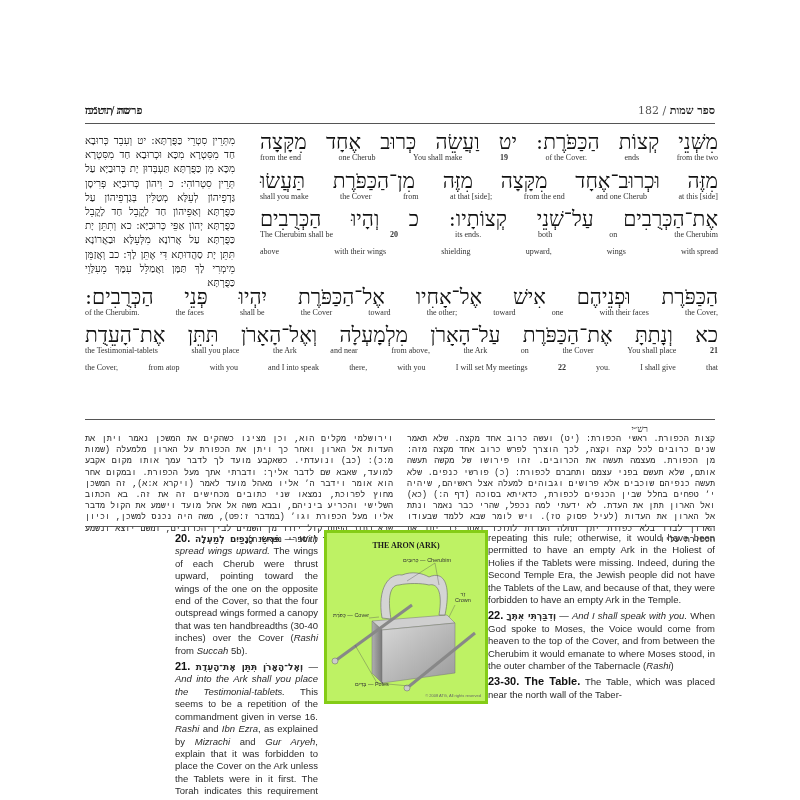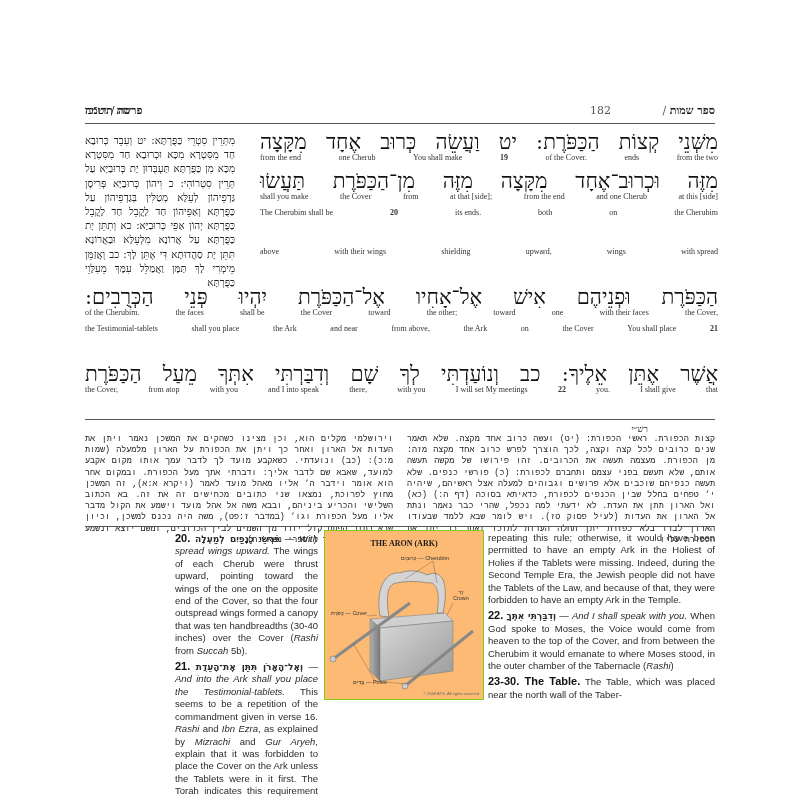--- a/index.html
+++ b/index.html
@@ -2,37 +2,37 @@
 <html><head>
 <meta charset="utf-8">
 <style>
   html,body{margin:0;padding:0;background:#ffffff;}
   body{width:800px;height:800px;position:relative;overflow:hidden;font-family:"DejaVu Serif",serif;color:#1a1a1a;}
   .page{position:absolute;left:0;top:0;width:648px;height:800px;}
   .header{position:absolute;left:85px;top:104px;width:630px;height:16px;font-size:11px;}
   .header .left{position:absolute;left:0;top:0;direction:rtl;font-weight:bold;}
   .header .center{position:absolute;left:0;right:0;top:0;text-align:left;font-weight:bold;direction:rtl;}
   .header .right{position:absolute;right:0;top:0;direction:ltr;}
-  .header .pgnum{color:#555;font-weight:normal;margin-left:48px;}
+  .header .pgnum{color:#555;font-weight:normal;}
   .rule{position:absolute;left:85px;width:630px;height:1px;background:#555;}
   .onkelos{position:absolute;left:85px;top:134px;width:150px;direction:rtl;text-align:justify;font-size:10.2px;line-height:14.2px;font-family:"DejaVu Serif",serif;color:#222;}
   .verses{position:absolute;left:240px;top:131px;width:478px;}
   .vline{position:relative;height:37px;margin-bottom:1.7px;margin-left:20px;}
   .heb{direction:rtl;text-align:justify;text-align-last:justify;font-size:21px;line-height:22px;white-space:nowrap;font-family:"DejaVu Serif",serif;color:#111;}
   .eng{display:flex;flex-direction:row-reverse;justify-content:space-between;font-size:8px;line-height:9px;color:#333;font-family:"Liberation Serif",serif;}
   .eng .g{text-align:right;white-space:pre-line;max-width:80px;}
   .eng .num{font-weight:bold;}
   .rashi-title{position:absolute;left:0;right:0;top:424px;text-align:right;font-size:9px;direction:rtl;}
   .rashi{position:absolute;top:434px;width:308px;direction:rtl;text-align:justify;font-size:8.4px;line-height:11.2px;color:#222;font-family:Liberation Mono, monospace;}
   .commentary{position:absolute;top:532px;font-family:"Liberation Sans",sans-serif;font-size:9.5px;line-height:12.4px;color:#2a2a2a;text-align:justify;}
   .commentary p{margin:0 0 3px 0;}
   .commentary .vn{font-weight:bold;font-size:11px;color:#111;}
   .commentary .hebq{font-weight:bold;font-family:"DejaVu Sans",sans-serif;font-size:9px;}
   .commentary i{font-style:italic;}
-  .figure{position:absolute;left:324px;top:530px;width:158px;height:168px;border:1px solid #84cc16;background:#fdba74;}
+  .figure{position:absolute;left:324px;top:530px;width:158px;height:168px;border:3px solid #84cc16;background:#bef264;}
   .figure .ftitle{position:absolute;top:8px;left:0;right:0;text-align:center;font-family:"Liberation Serif",serif;font-size:8px;font-weight:bold;}
   .figure .lbl{position:absolute;font-family:"Liberation Sans",sans-serif;font-size:5.5px;color:#333;white-space:nowrap;}
   .figure .copy{position:absolute;right:4px;bottom:3px;font-family:"Liberation Sans",sans-serif;font-size:4px;color:#666;}
 </style>
 </head>
 <body>
 
 <div class="page">
 
   <div class="header">
@@ -71,20 +71,21 @@
         <span class="g">at this [side]</span>
         <span class="g">and one Cherub</span>
         <span class="g">from the end</span>
         <span class="g">at that [side];</span>
         <span class="g">from</span>
         <span class="g">the Cover</span>
         <span class="g">shall you make</span>
       </div>
     </div>
     <div class="vline">
+      <div class="heb">אֶת־הַכְּרֻבִים עַל־שְׁנֵי קְצוֹתָיו: כ וְהָיוּ הַכְּרֻבִים</div>
       <div class="eng">
         <span class="g">the Cherubim</span>
         <span class="g">on</span>
         <span class="g">both</span>
         <span class="g">its ends.</span>
         <span class="g num">20</span>
         <span class="g">The Cherubim shall be</span>
       </div>
     </div>
     <div class="vline">
@@ -106,35 +107,35 @@
         <span class="g">toward</span>
         <span class="g">the other;</span>
         <span class="g">toward</span>
         <span class="g">the Cover</span>
         <span class="g">shall be</span>
         <span class="g">the faces</span>
         <span class="g">of the Cherubim.</span>
       </div>
     </div>
     <div class="vline" style="margin-left:-155px;width:633px">
+      <div class="heb">כא וְנָתַתָּ אֶת־הַכַּפֹּרֶת עַל־הָאָרֹן מִלְמָעְלָה וְאֶל־הָאָרֹן תִּתֵּן אֶת־הָעֵדֻת</div>
       <div class="eng">
         <span class="g num">21</span>
         <span class="g">You shall place</span>
         <span class="g">the Cover</span>
         <span class="g">on</span>
         <span class="g">the Ark</span>
         <span class="g">from above,</span>
         <span class="g">and near</span>
         <span class="g">the Ark</span>
         <span class="g">shall you place</span>
         <span class="g">the Testimonial-tablets</span>
       </div>
     </div>
     <div class="vline" style="margin-left:-155px;width:633px">
-      <div class="heb">אֲשֶׁר אֶתֵּן אֵלֶיךָ: כב וְנוֹעַדְתִּי לְךָ שָׁם וְדִבַּרְתִּי אִתְּךָ מֵעַל הַכַּפֹּרֶת</div>
       <div class="eng">
         <span class="g">that</span>
         <span class="g">I shall give</span>
         <span class="g">you.</span>
         <span class="g num">22</span>
         <span class="g">I will set My meetings</span>
         <span class="g">with you</span>
         <span class="g">there,</span>
         <span class="g">and I into speak</span>
         <span class="g">with you</span>

